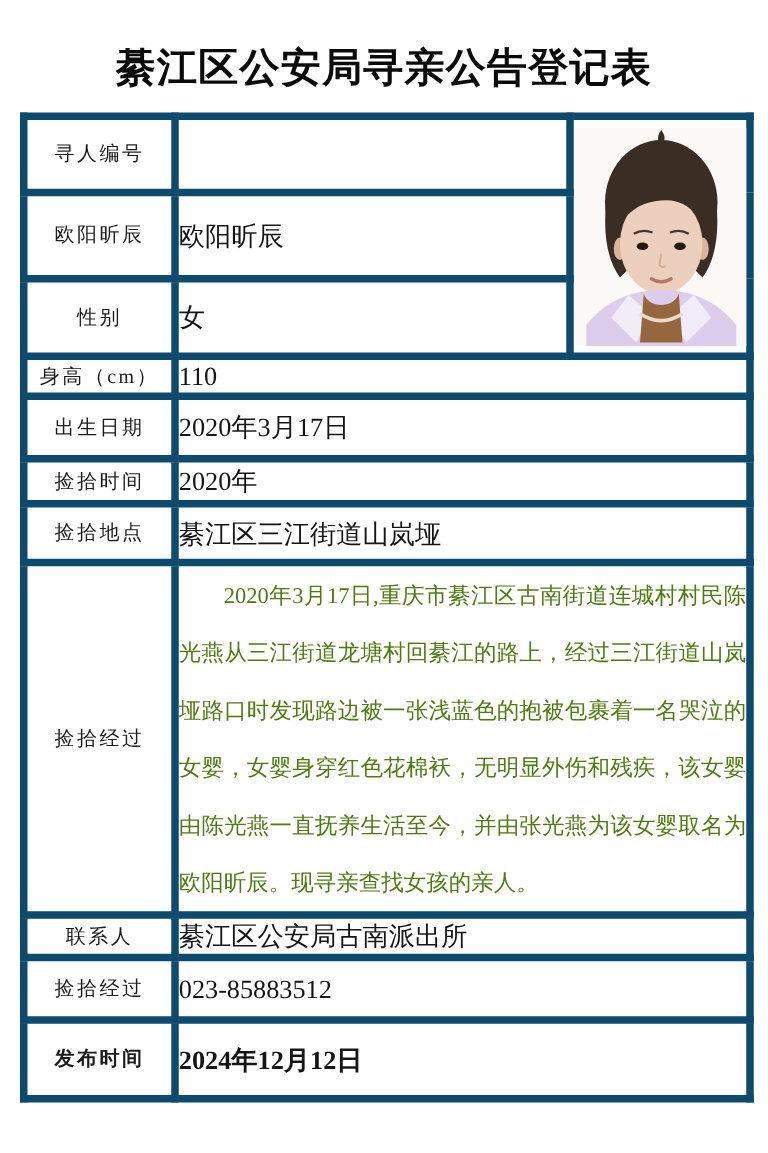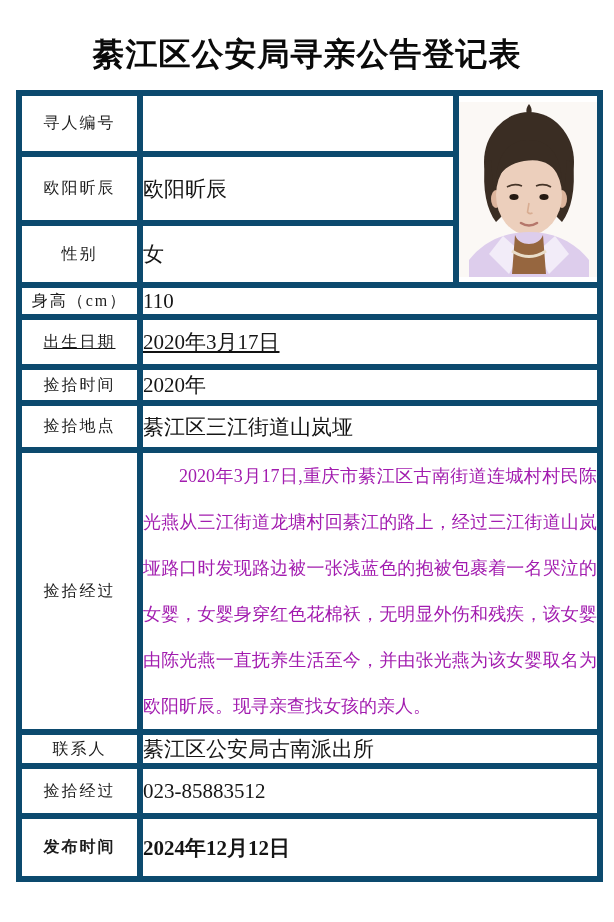--- a/index.html
+++ b/index.html
@@ -39,30 +39,30 @@
   }
   td.story-cell{
     font-size:18px;
     padding:4px 13px;
     vertical-align:middle;
   }
   .story-text{
     line-height:46px;
     text-indent:2em;
     text-align:justify;
-    color:#a21caf;
+    color:#4d7c0f;
   }
   td.photo-cell{
     vertical-align:top;
     background:#fff;
   }
   .photo-frame{display:block;margin:1px auto 0 auto;}
   
   tr.rh-1{height:61px;} tr.rh-2{height:69px;} tr.rh-3{height:62px;margin-left:48px;}
-  tr.rh-4{height:32px;} tr.rh-5{height:50px;text-decoration:underline;} tr.rh-6{height:36px;}
+  tr.rh-4{height:32px;} tr.rh-5{height:50px;} tr.rh-6{height:36px;}
   tr.rh-7{height:47px;} tr.rh-8{height:281px;} tr.rh-9{height:32px;}
   tr.rh-10{height:50px;} tr.rh-11{height:63px;font-weight:bold;}
 </style>
 </head>
 <body>
 
 <div class="page">
 
   <div class="doc-title">綦江区公安局寻亲公告登记表</div>
 

